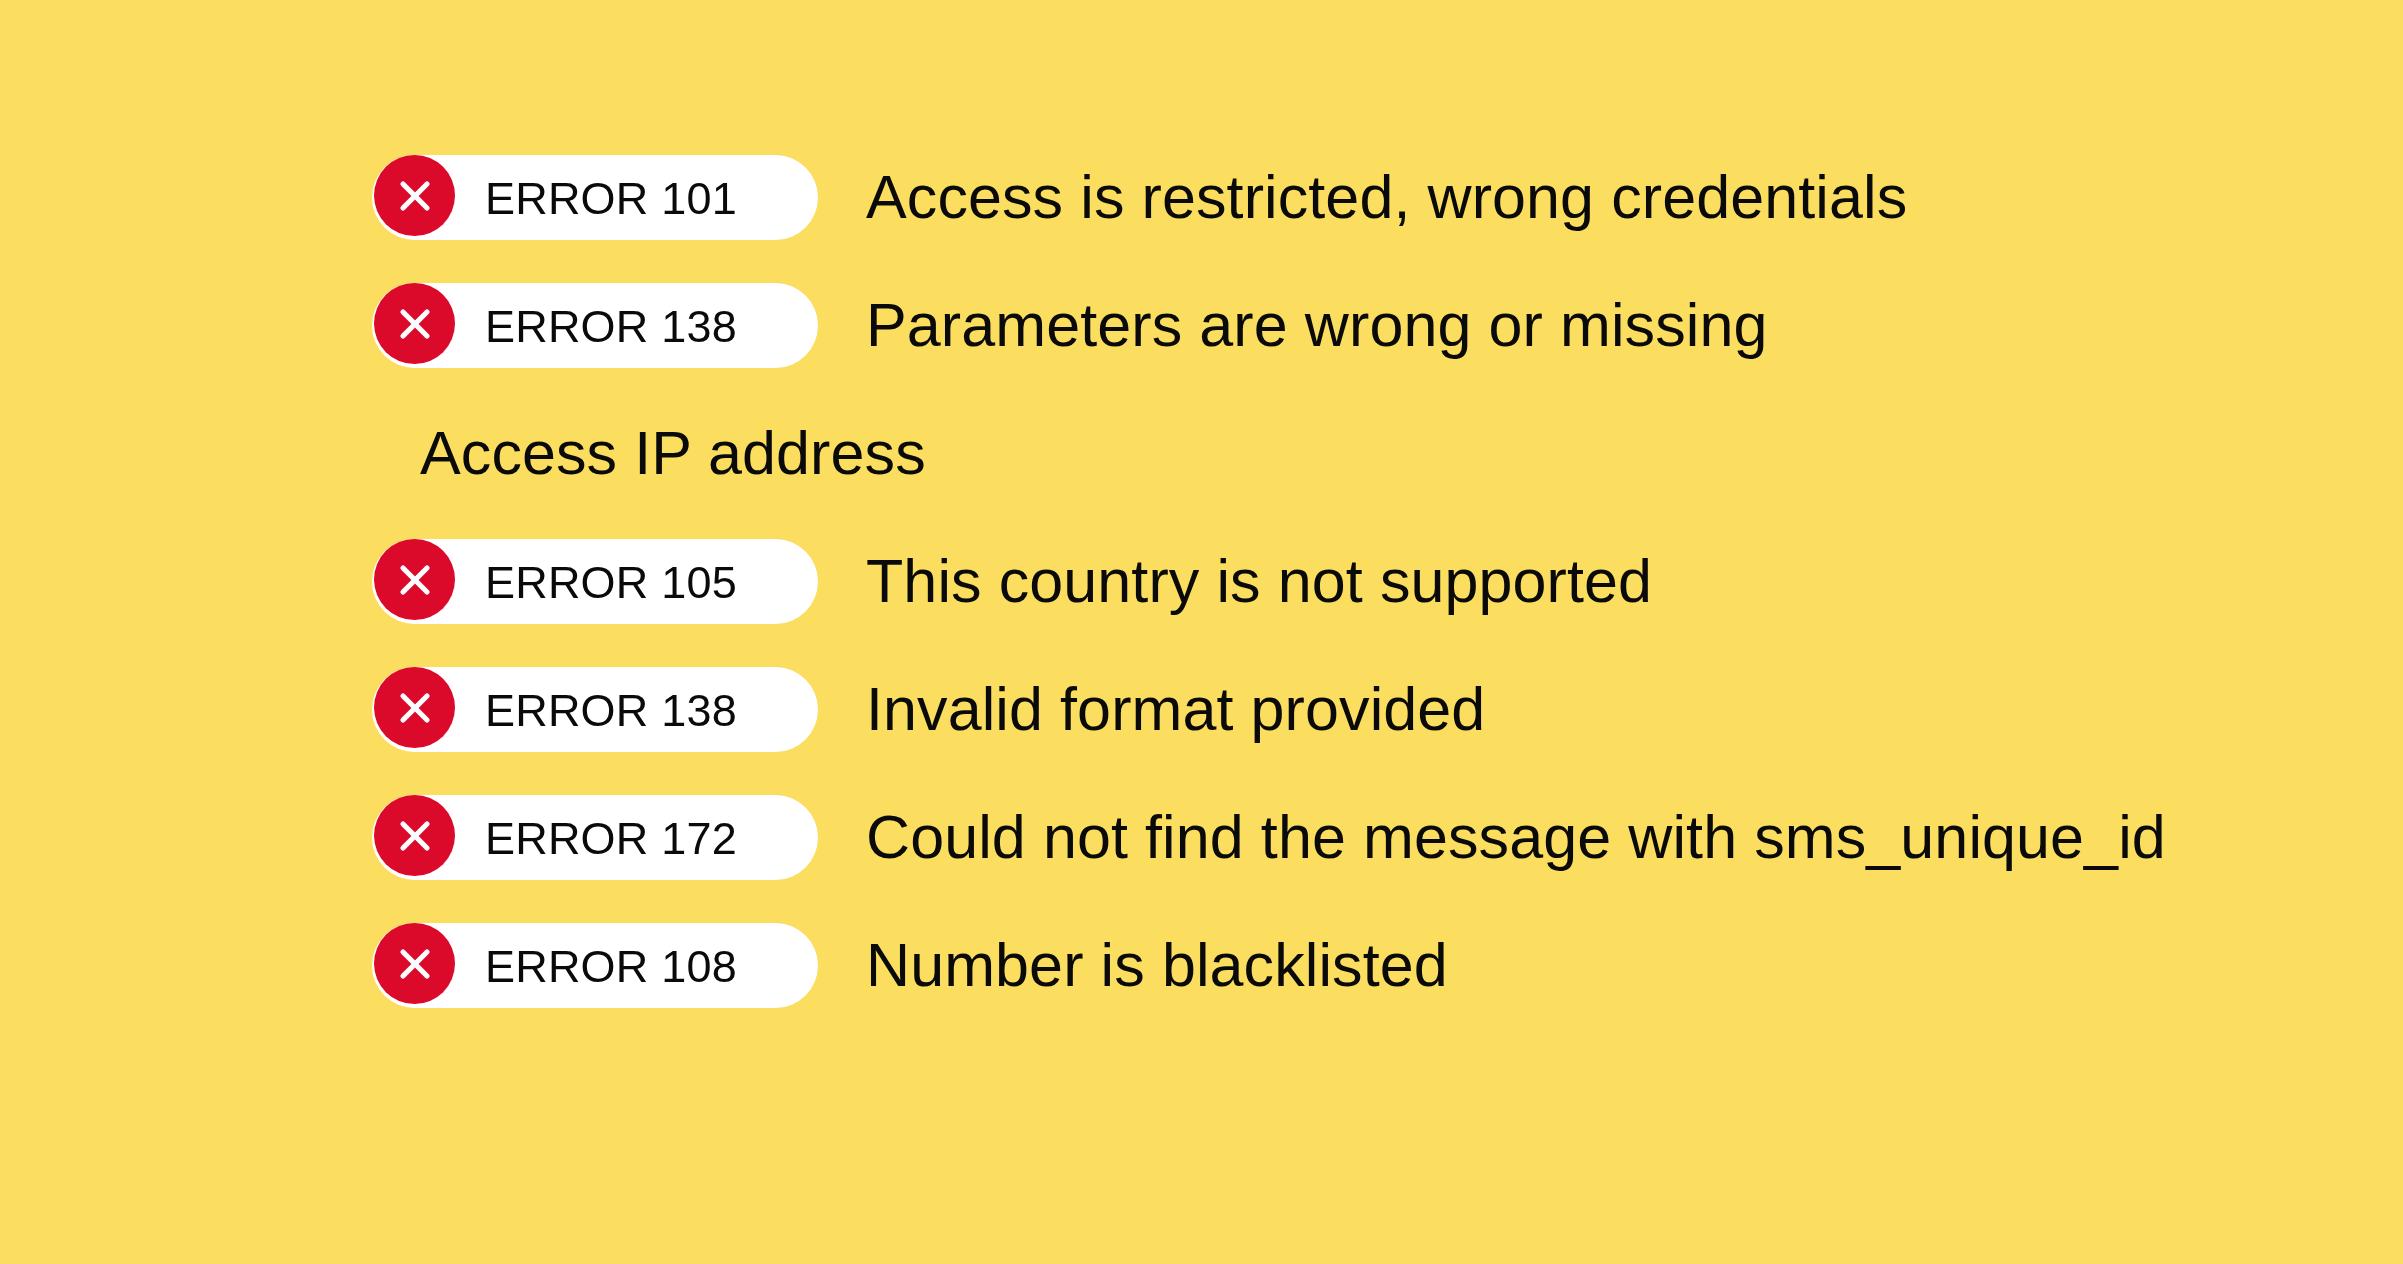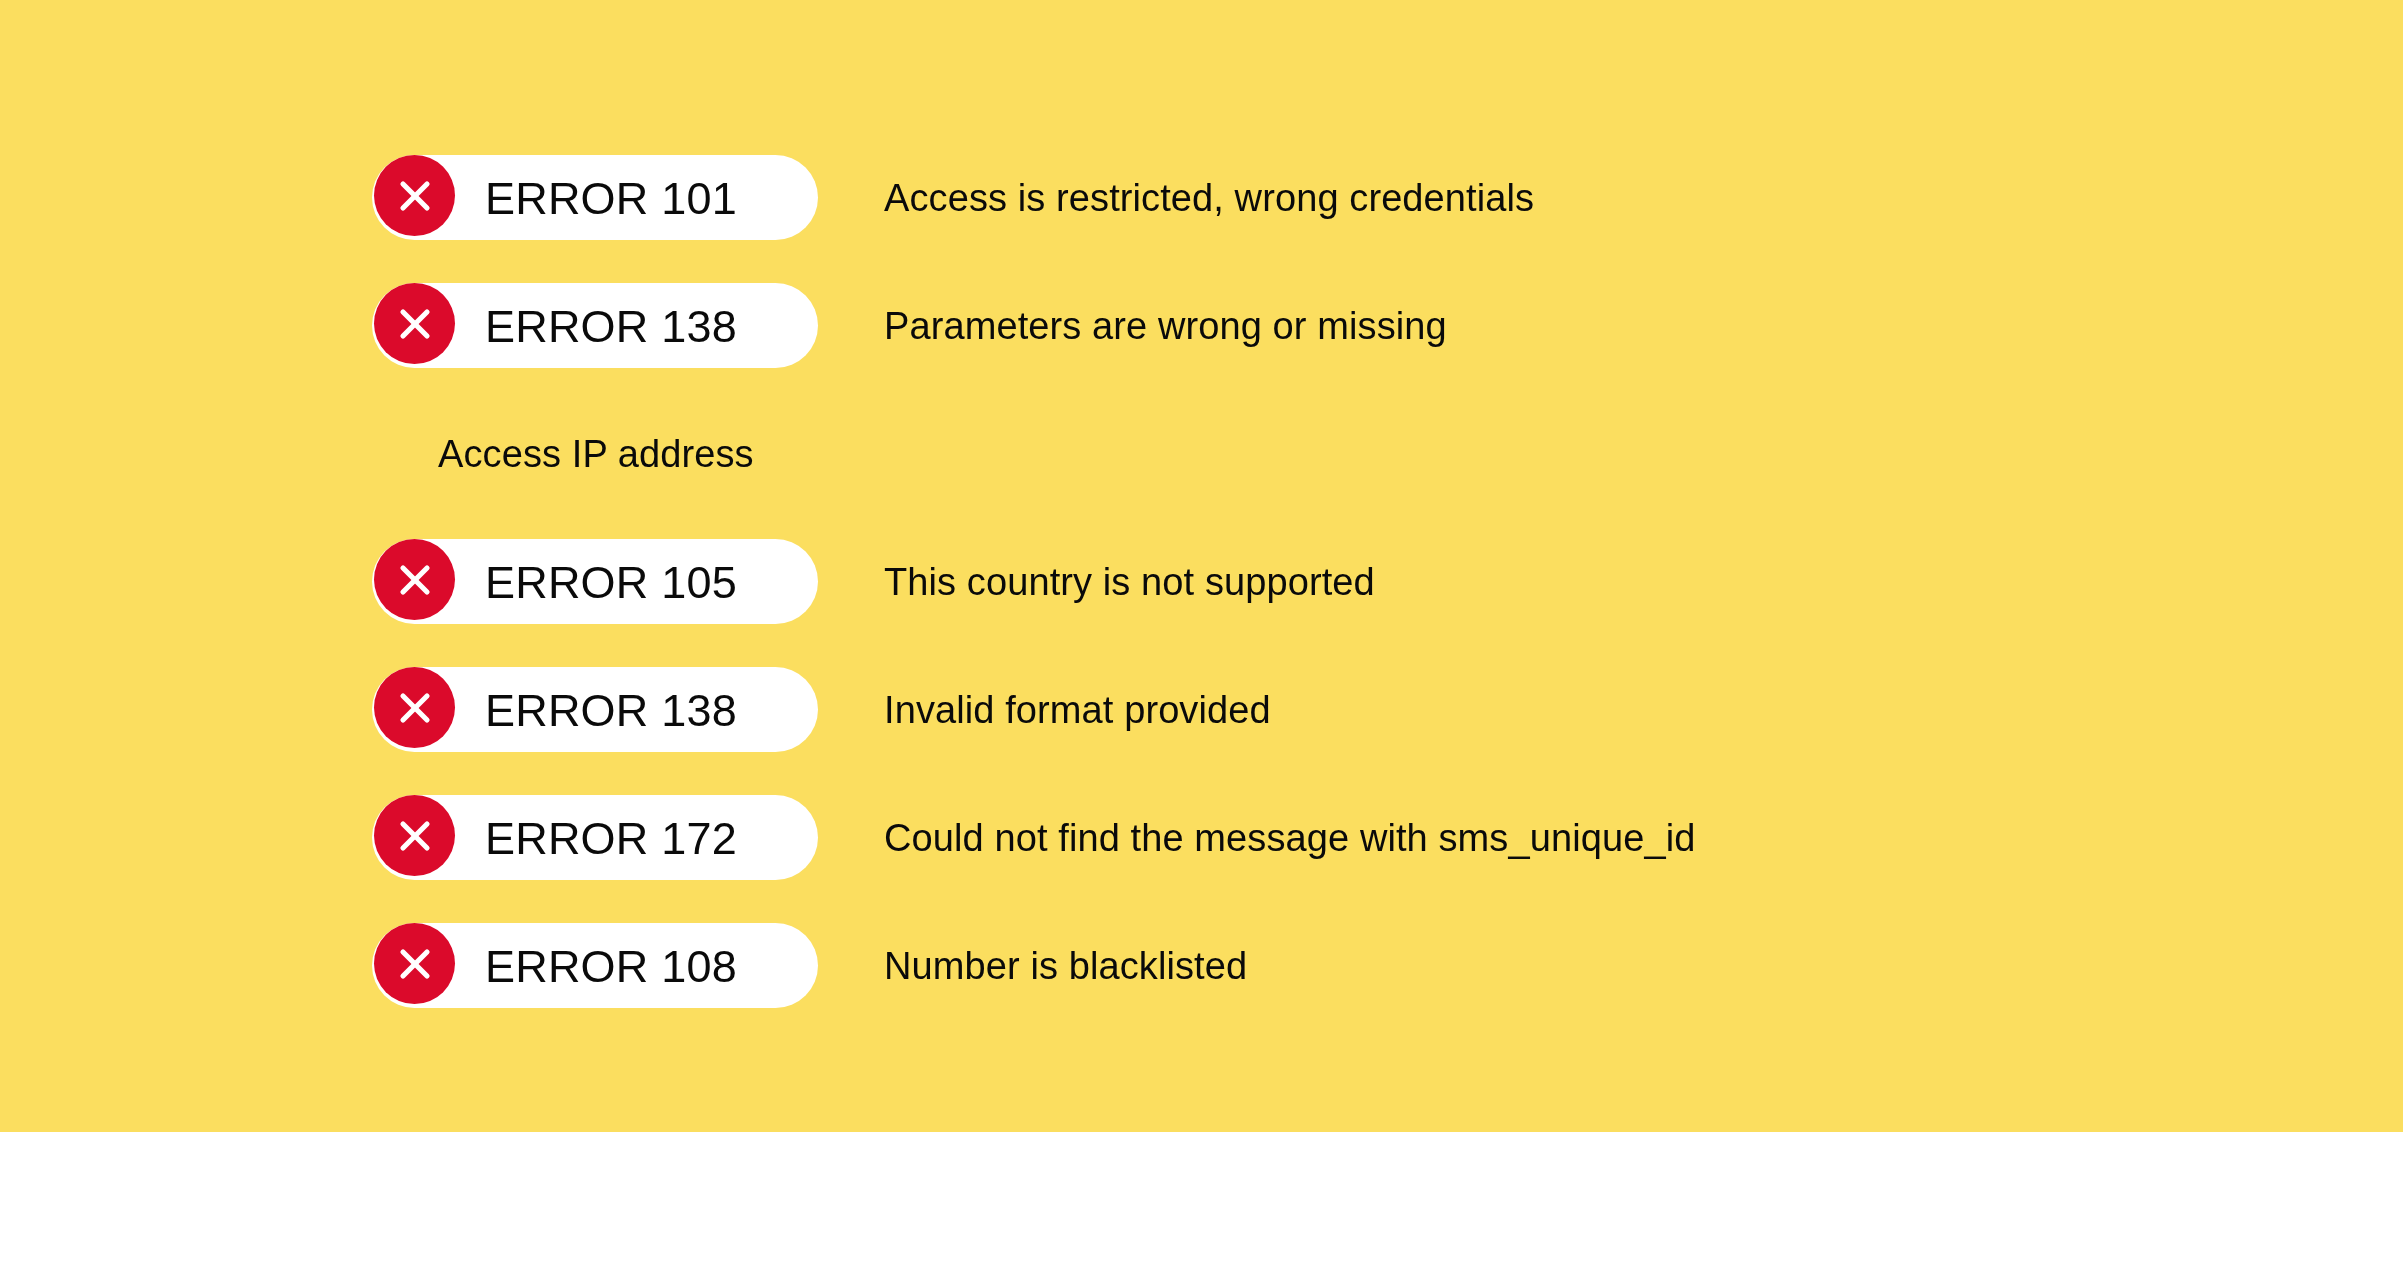--- a/index.html
+++ b/index.html
@@ -9,21 +9,21 @@
   body {
     width: 2403px;
     height: 1264px;
     overflow: hidden;
     font-family: "Liberation Sans", sans-serif;
     -webkit-font-smoothing: antialiased;
   }
   #canvas {
     position: relative;
     width: 2403px;
-    height: 1132px;
+    height: 1264px;
     background: #FBDE5F;
     box-sizing: border-box;
   }
   #error-list {
     position: absolute;
     left: 372px;
     top: 155px;
     display: flex;
     flex-direction: column;
     gap: 43px;
@@ -70,22 +70,22 @@
     top: 50%;
     transform: translateY(-50%);
     font-size: 45px;
     line-height: 1;
     letter-spacing: 0.2px;
     color: #0A0A0A;
     white-space: nowrap;
     font-weight: 400;
   }
   .error-message {
-    margin-left: 66px;
-    font-size: 38px;
+    margin-left: 48px;
+    font-size: 61px;
     line-height: 1;
     letter-spacing: 0.1px;
     color: #0A0A0A;
     white-space: nowrap;
     font-weight: 400;
   }
 </style>
 </head>
 <body>
 

